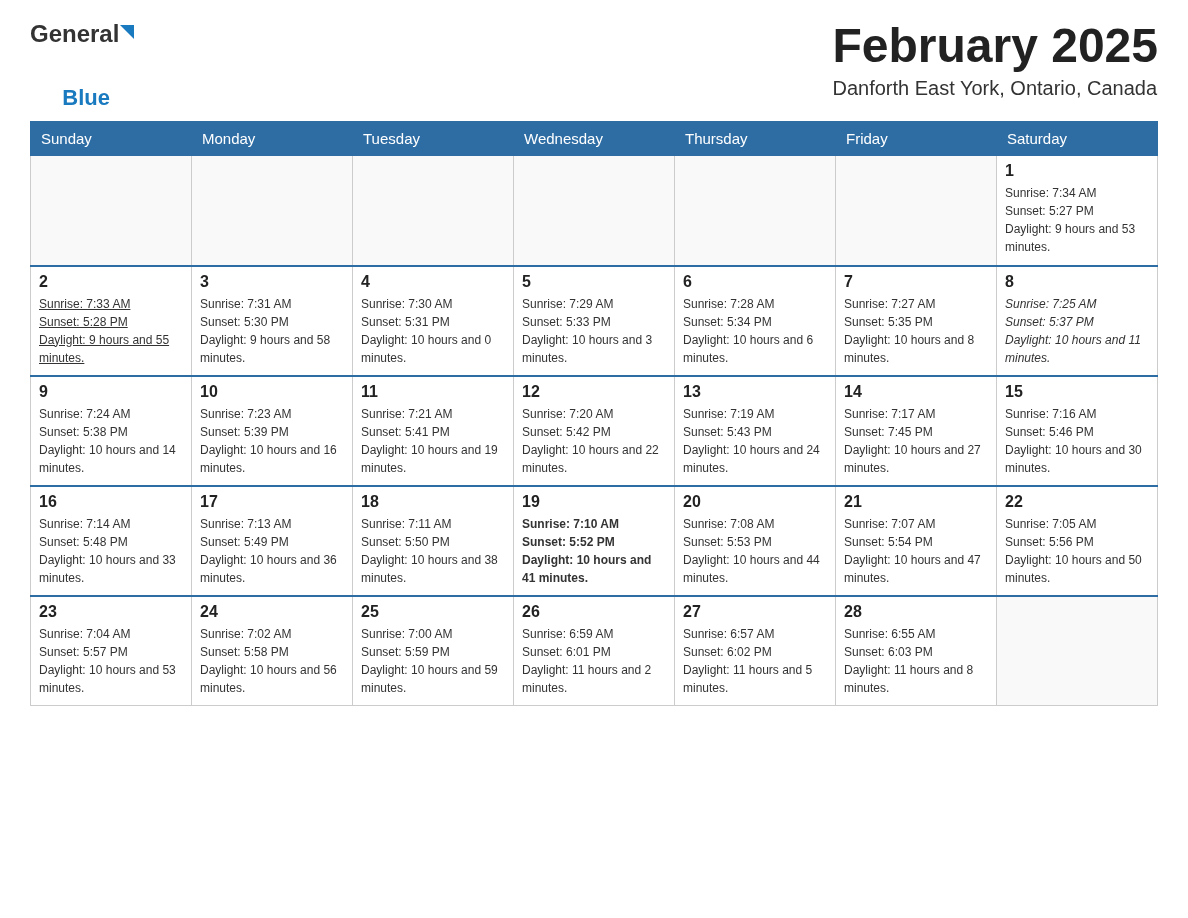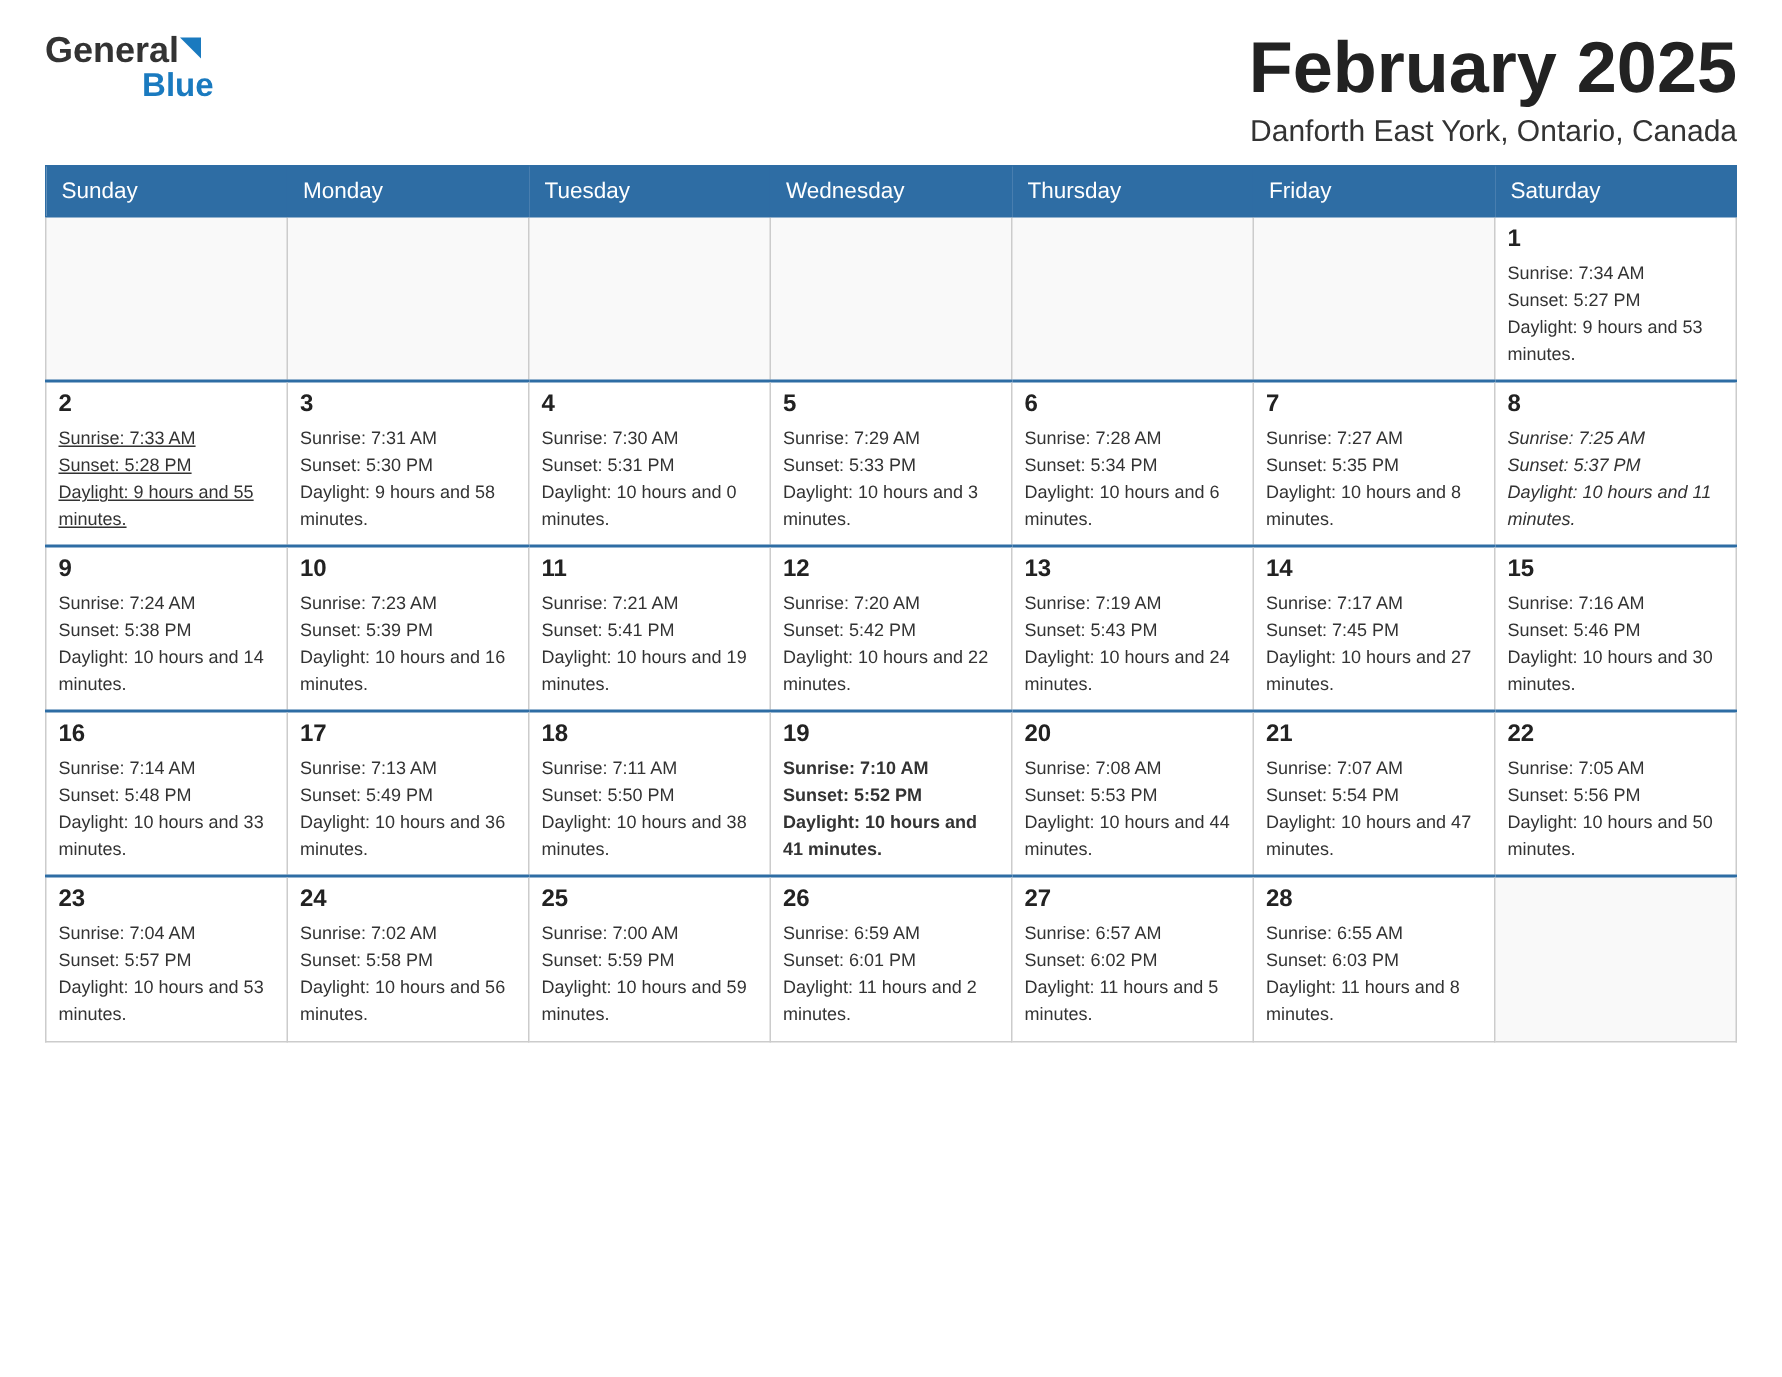--- a/index.html
+++ b/index.html
@@ -12,24 +12,25 @@
     }
     .header {
       display: flex;
       justify-content: space-between;
       align-items: flex-start;
       margin-bottom: 10px;
     }
     .logo-area {
       display: flex;
       flex-direction: column;
-      align-items: flex-end;
+      align-items: center;
+      gap: 41px;
     }
     .title-area {
-      text-align: right;
+      text-align: left;
     }
     .month-title {
       font-size: 48px;
       font-weight: bold;
       color: #222;
       line-height: 1.1;
     }
     .location-title {
       font-size: 20px;
       color: #333;

